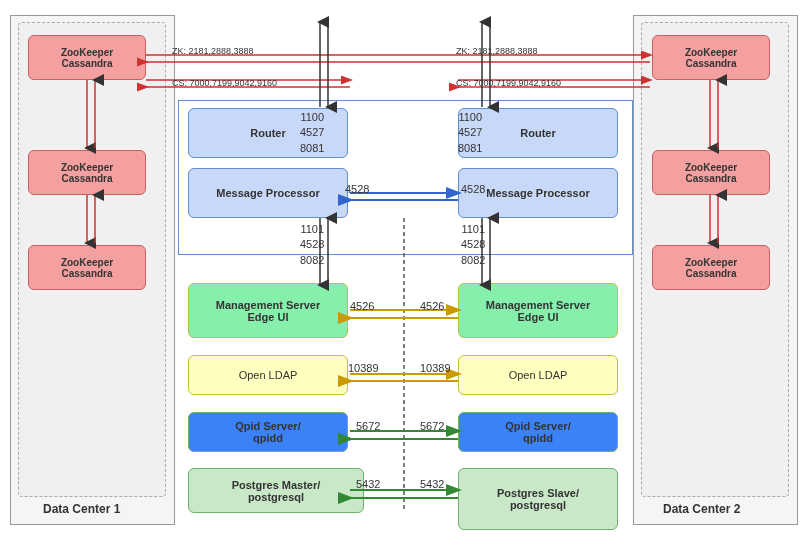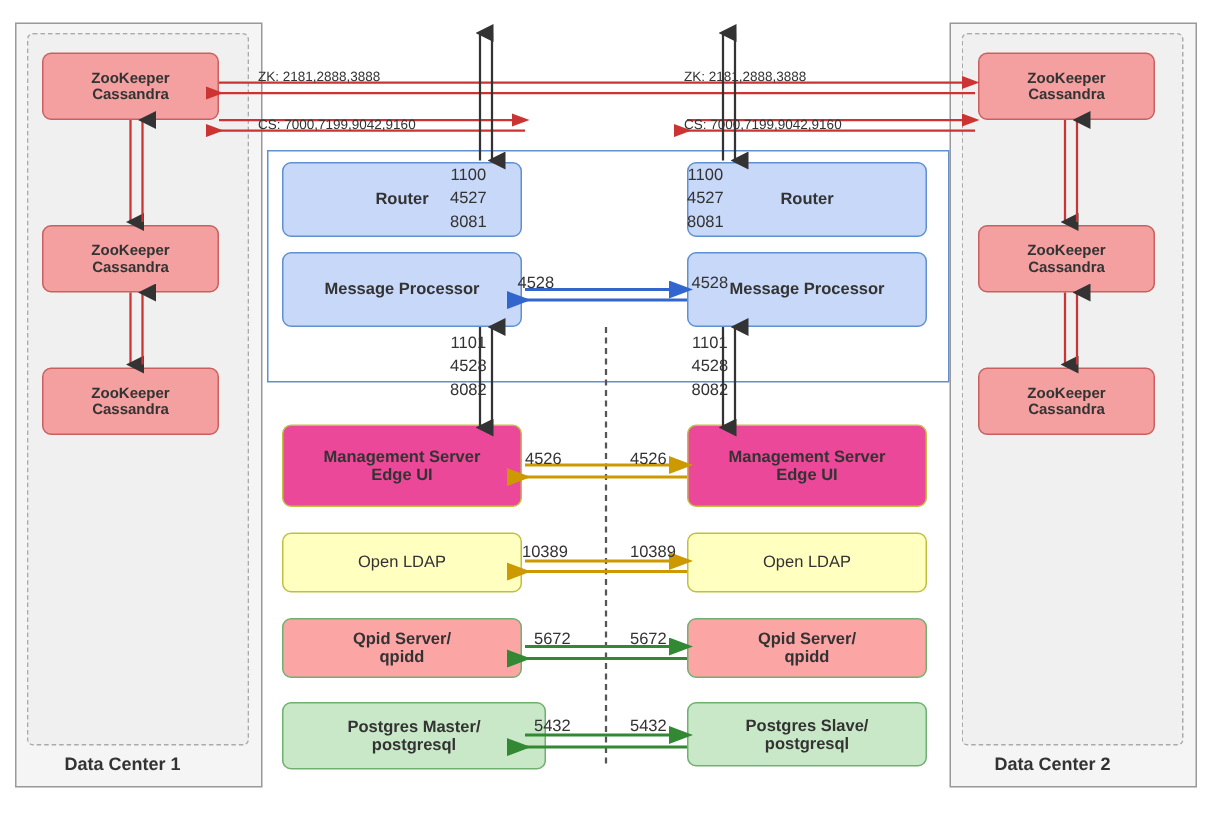--- a/index.html
+++ b/index.html
@@ -74,21 +74,21 @@
     
     .blue-group {
       position: absolute;
       border: 1px solid #6090d0;
       background: transparent;
     }
 
     
     .yellow-box {
       position: absolute;
-      background: #ec4899;
+      background: #86efac;
       border: 1px solid #c0c040;
       border-radius: 6px;
       display: flex;
       align-items: center;
       justify-content: center;
       text-align: center;
       font-size: 11px;
       font-weight: bold;
       color: #333;
     }
@@ -104,21 +104,21 @@
       justify-content: center;
       text-align: center;
       font-size: 11px;
       font-weight: normal;
       color: #333;
     }
 
     
     .green-box {
       position: absolute;
-      background: #fca5a5;
+      background: #3b82f6;
       border: 1px solid #70b070;
       border-radius: 6px;
       display: flex;
       align-items: center;
       justify-content: center;
       text-align: center;
       font-size: 11px;
       font-weight: bold;
       color: #333;
     }
@@ -241,21 +241,21 @@
   <div class="green-box" style="left:458px; top:412px; width:160px; height:40px;">
     <span style="white-space:pre;">Qpid Server/
 qpidd</span>
   </div>
 
   <div class="postgres-box" style="left:188px; top:468px; width:176px; height:45px;">
     <span style="white-space:pre;">Postgres Master/
 postgresql</span>
   </div>
 
-  <div class="postgres-box" style="left:458px; top:468px; width:160px; height:43px;">
+  <div class="postgres-box" style="left:458px; top:468px; width:160px; height:62px;">
     <span style="white-space:pre;">Postgres Slave/
 postgresql</span>
   </div>
 
   <svg class="arrows-svg">
     <defs>
       <marker id="arrow-red-r" markerWidth="8" markerHeight="8" refX="6" refY="3" orient="auto">
         <path d="M0,0 L0,6 L8,3 z" fill="#cc3333"></path>
       </marker>
       <marker id="arrow-red-l" markerWidth="8" markerHeight="8" refX="2" refY="3" orient="auto">

